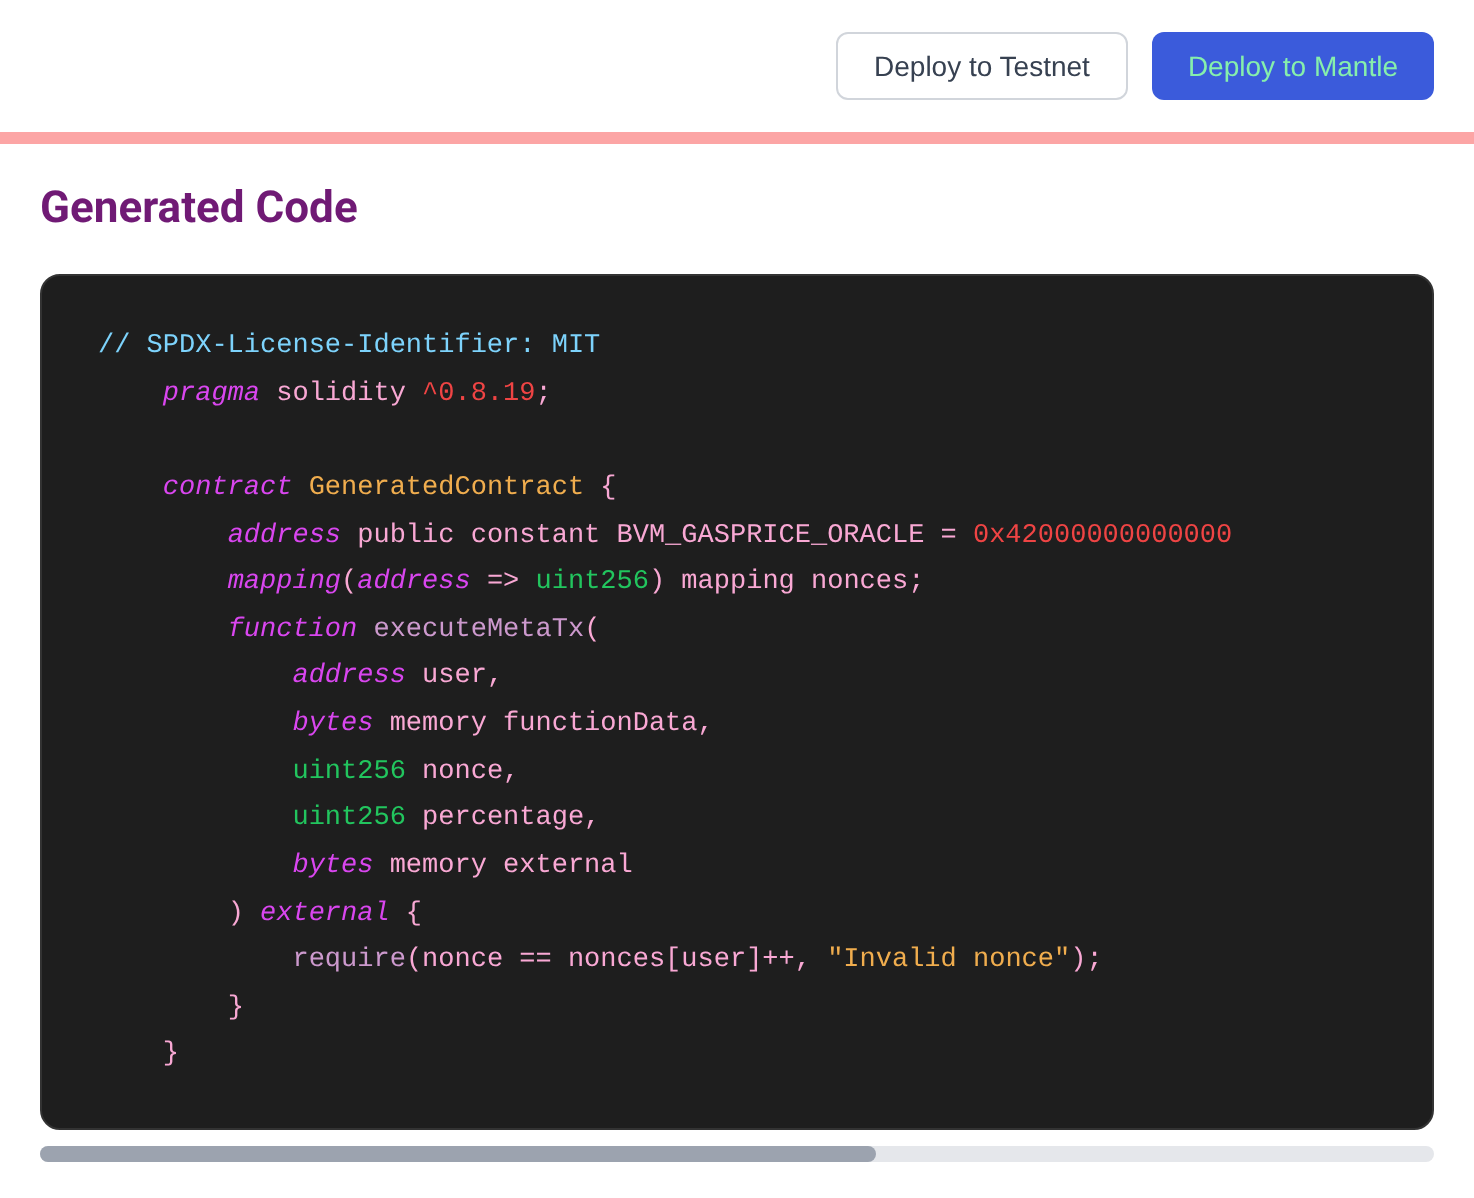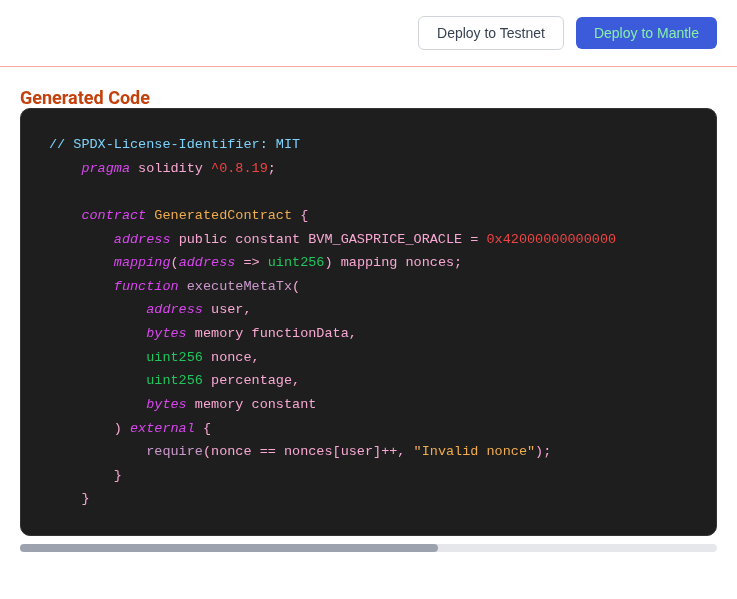--- a/index.html
+++ b/index.html
@@ -12,24 +12,23 @@
       font-family: -apple-system, BlinkMacSystemFont, 'Segoe UI', Roboto, sans-serif;
       background: #ffffff;
       width: 737px;
       min-height: 599px;
       overflow-x: hidden;
     }
 
     .header-bar {
       display: flex;
       justify-content: flex-end;
-      align-items: center;
       padding: 16px 20px;
       gap: 12px;
-      border-bottom: 1px solid #fca5a5;
+      border-bottom: 6px solid #fca5a5;
     }
 
     .btn-testnet {
       padding: 8px 18px;
       border: 1.5px solid #d1d5db;
       background: #ffffff;
       border-radius: 6px;
       font-size: 14px;
       font-weight: 500;
       color: #374151;
@@ -45,24 +44,24 @@
       font-weight: 500;
       color: #86efac;
       cursor: pointer;
     }
 
     .content-area {
       padding: 20px 20px;
     }
 
     .section-title {
-      font-size: 18px;
+      font-size: 22px;
       font-weight: 700;
-      color: #c2410c;
-      margin-bottom: 0;
+      color: #701a75;
+      margin-bottom: 20px;
     }
 
     .code-container {
       background: #1e1e1e;
       border-radius: 10px;
       padding: 24px 28px;
       overflow-x: auto;
       border: 1px solid #333;
     }
 
@@ -117,21 +116,21 @@
     <span class="c-keyword">pragma</span><span class="c-plain"> solidity </span><span class="c-address">^0.8.19</span><span class="c-plain">;</span>
 
     <span class="c-keyword">contract</span><span class="c-plain"> </span><span class="c-name">GeneratedContract</span><span class="c-plain"> {</span>
         <span class="c-keyword">address</span><span class="c-plain"> public constant BVM_GASPRICE_ORACLE = </span><span class="c-address">0x42000000000000</span>
         <span class="c-keyword">mapping</span><span class="c-plain">(</span><span class="c-keyword">address</span><span class="c-plain"> =&gt; </span><span class="c-type">uint256</span><span class="c-plain">) mapping nonces;</span>
         <span class="c-keyword">function</span><span class="c-plain"> </span><span class="c-func">executeMetaTx</span><span class="c-plain">(</span>
             <span class="c-keyword">address</span><span class="c-plain"> user,</span>
             <span class="c-keyword">bytes</span><span class="c-plain"> memory functionData,</span>
             <span class="c-type">uint256</span><span class="c-plain"> nonce,</span>
             <span class="c-type">uint256</span><span class="c-plain"> percentage,</span>
-            <span class="c-keyword">bytes</span><span class="c-plain"> memory constant</span>
+            <span class="c-keyword">bytes</span><span class="c-plain"> memory external</span>
         <span class="c-plain">) </span><span class="c-keyword">external</span><span class="c-plain"> {</span>
             <span class="c-func">require</span><span class="c-plain">(nonce == nonces[user]++, </span><span class="c-string">"Invalid nonce"</span><span class="c-plain">);</span>
         <span class="c-plain">}</span>
     <span class="c-plain">}</span></div>
   </div>
 
   <div class="scrollbar-track">
     <div class="scrollbar-thumb"></div>
   </div>
 </div>

